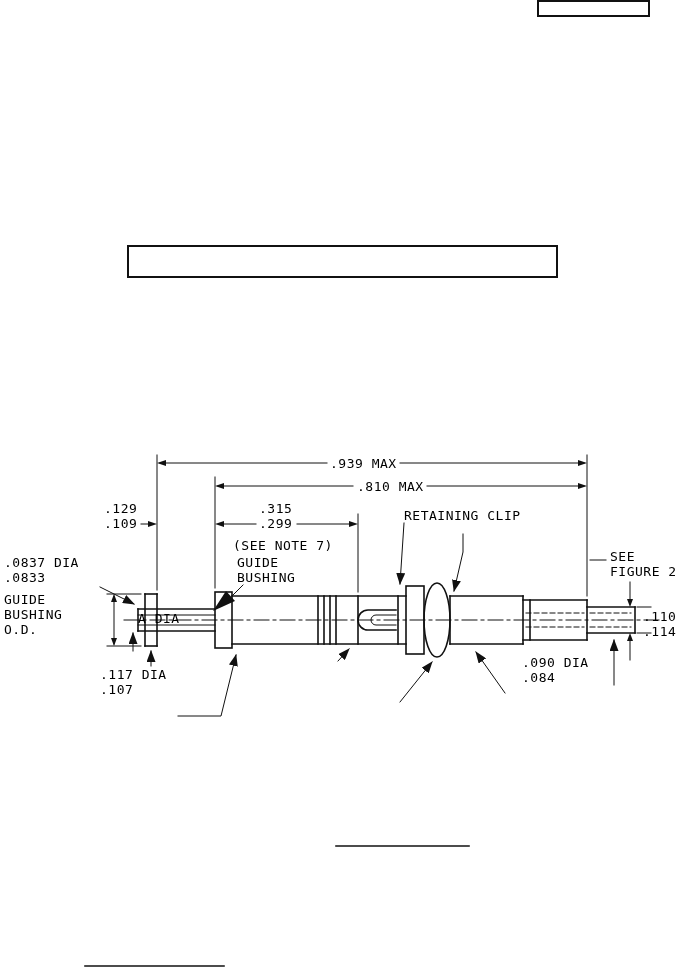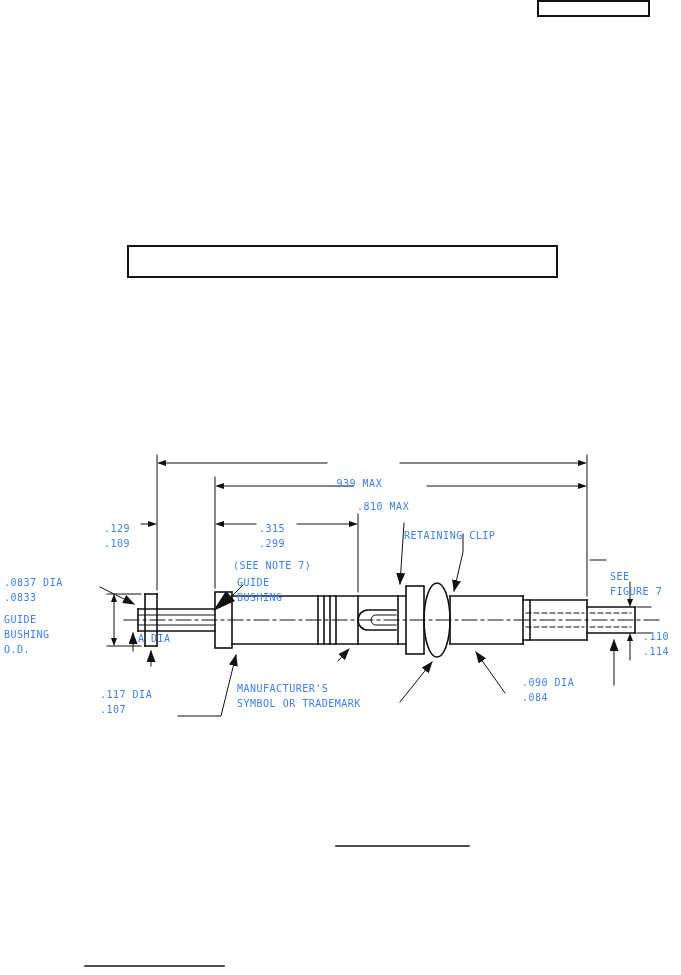--- a/index.html
+++ b/index.html
@@ -3,22 +3,22 @@
 <meta charset="utf-8">
 <style>
   * { margin:0; padding:0; box-sizing:border-box; }
   html,body { background:#ffffff; }
   .page {
     position:relative; width:681px; height:975px; background:#ffffff;
     font-family:"DejaVu Sans Mono", monospace; color:#111; overflow:hidden;
   }
   .page svg { position:absolute; left:0; top:0; }
   .lbl {
-    position:absolute; font-size:10px; line-height:15px; letter-spacing:.5px;
-    white-space:pre; color:#3b82f6;margin-top:20px;
+    position:absolute; font-size:13px; line-height:15px; letter-spacing:.5px;
+    white-space:pre; color:#000000;
   }
   .lbl.center { text-align:center; }
 </style>
 </head>
 <body>
 
 <div class="page">
 
   <svg width="681" height="975" viewBox="0 0 681 975">
     <defs>
@@ -161,31 +161,29 @@
 
   <div class="lbl" style="left:330px; top:456px">.939 MAX</div>
   <div class="lbl" style="left:357px; top:479px">.810 MAX</div>
   <div class="lbl" style="left:104px; top:501px">.129
 .109</div>
   <div class="lbl" style="left:259px; top:501px">.315
 .299</div>
   <div class="lbl" style="left:233px; top:538px">(SEE NOTE 7)</div>
   <div class="lbl" style="left:404px; top:508px">RETAINING CLIP</div>
   <div class="lbl" style="left:610px; top:549px">SEE
-FIGURE 7</div>
+FIGURE 2</div>
   <div class="lbl" style="left:4px; top:555px">.0837 DIA
 .0833</div>
   <div class="lbl" style="left:4px; top:592px">GUIDE
 BUSHING
 O.D.</div>
   <div class="lbl" style="left:237px; top:555px">GUIDE
 BUSHING</div>
   <div class="lbl" style="left:643px; top:609px">.110
 .114</div>
   <div class="lbl" style="left:138px; top:611px">A DIA</div>
   <div class="lbl" style="left:100px; top:667px">.117 DIA
 .107</div>
-  <div class="lbl" style="left:237px; top:661px">MANUFACTURER'S
-SYMBOL OR TRADEMARK</div>
   <div class="lbl" style="left:522px; top:655px">.090 DIA
 .084</div>
 
 </div>
 
 </body></html>

